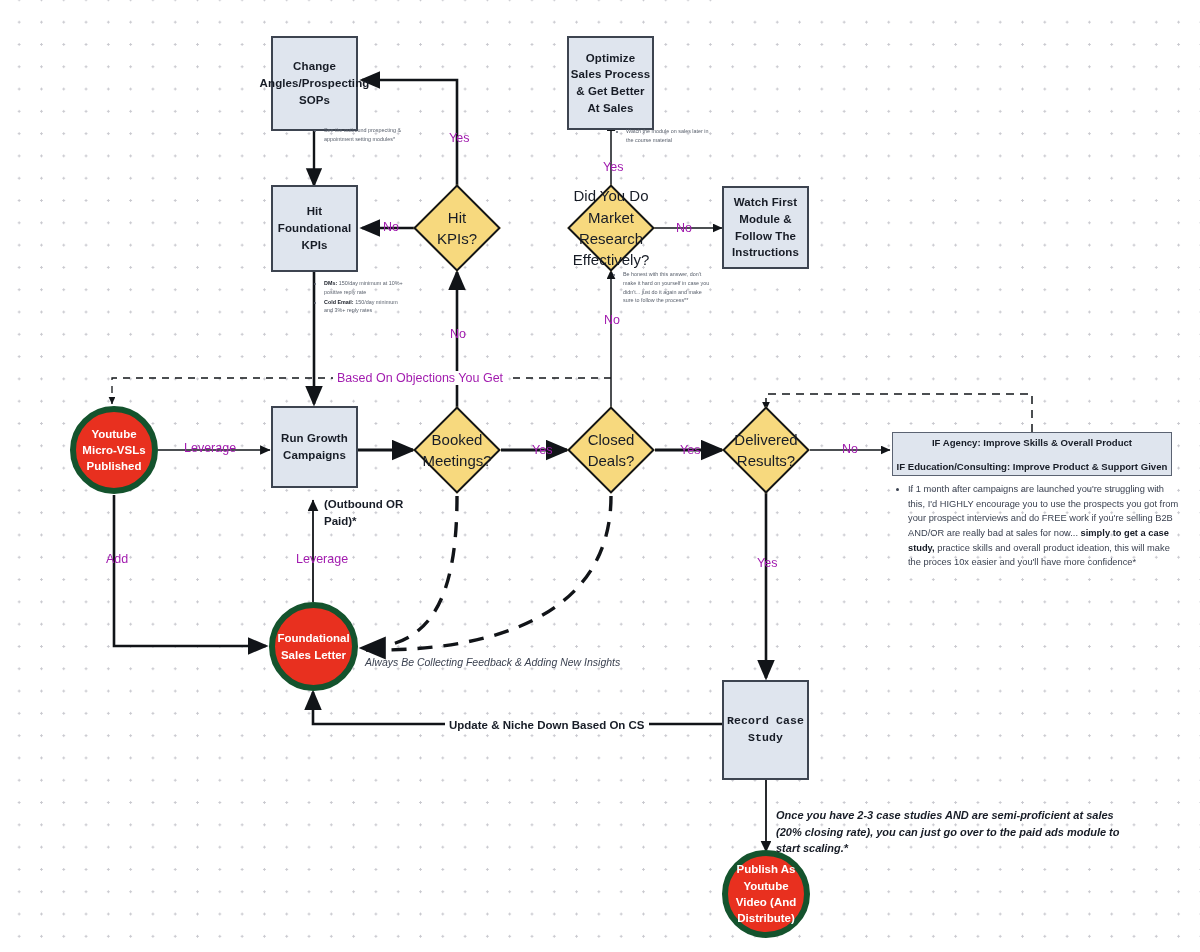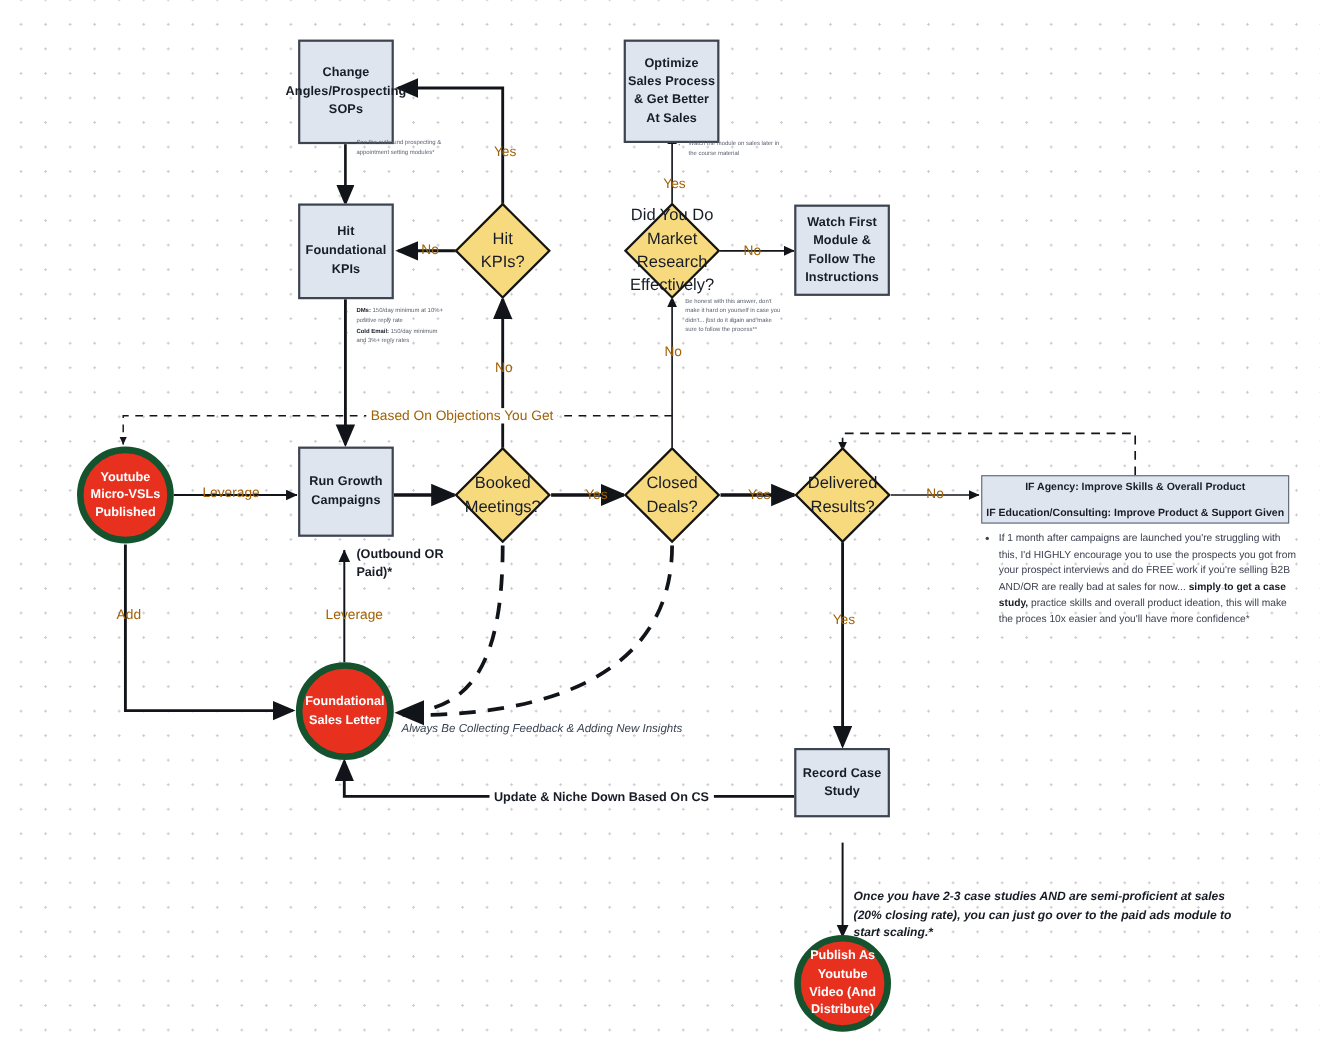--- a/index.html
+++ b/index.html
@@ -20,21 +20,21 @@
   .proc .lbl{font-weight:bold;font-size:11.5px;line-height:1.45;color:#171c26;letter-spacing:.1px;}
 
   .circ{border-radius:50%;background:#e8301f;border:6px solid #14532d;}
   .circ .lbl{font-weight:bold;font-size:11.5px;line-height:1.42;color:#ffffff;}
 
   .dia{z-index:3;position:absolute;}
   .dia .shape{position:absolute;inset:0;background:#f7d97e;border:2px solid #111418;transform:rotate(45deg);}
   .dia .lbl{position:absolute;inset:0;display:flex;align-items:center;justify-content:center;
             text-align:center;font-weight:normal;font-size:15px;line-height:1.42;color:#171c26;}
 
-  .elbl{position:absolute;z-index:4;font-size:12.5px;color:#a16207;background:transparent;white-space:nowrap;}
+  .elbl{position:absolute;z-index:4;font-size:12.5px;color:#a21caf;background:transparent;white-space:nowrap;}
   .elbl.bold{font-weight:bold;font-size:11.5px;color:#171c26;}
   .elbl.ital{font-style:italic;font-size:10.5px;color:#3b4251;}
   .elbl.italb{font-style:italic;font-weight:bold;font-size:11px;color:#171c26;line-height:1.5;white-space:normal;}
 
   .note{position:absolute;z-index:4;font-size:5.4px;line-height:1.62;color:#5b626e;}
   .note ul{margin:0;padding-left:6px;list-style:disc;}
   .note li{margin:0 0 1px 0;}
   .note b{color:#171c26;}
 
   .bigbox{position:absolute;z-index:3;box-sizing:border-box;background:#dfe5ee;border:1.6px solid #5b6372;
@@ -157,21 +157,21 @@
 
 <div class="dia" style="left:735px;top:419px;width:62px;height:62px;">
   <div class="shape"></div>
   <div class="lbl">Delivered Results?</div>
 </div>
 
 <div class="node circ" style="left:269px;top:602px;width:89px;height:89px;">
   <span class="lbl">Foundational Sales Letter</span>
 </div>
 
-<div class="node proc" style="left:722px;top:680px;width:87px;height:63px;">
+<div class="node proc" style="left:722px;top:680px;width:87px;height:100px;font-family:Liberation Mono, monospace;">
   <span class="lbl">Record Case Study</span>
 </div>
 
 <div class="node circ" style="left:722px;top:850px;width:88px;height:88px;">
   <span class="lbl">Publish As Youtube Video (And Distribute)</span>
 </div>
 
 <div class="bigbox" style="left:892px;top:432px;width:280px;height:44px;">
   <span class="ln">IF Agency: Improve Skills &amp; Overall Product</span>
   <span class="ln">IF Education/Consulting: Improve Product &amp; Support Given</span>

